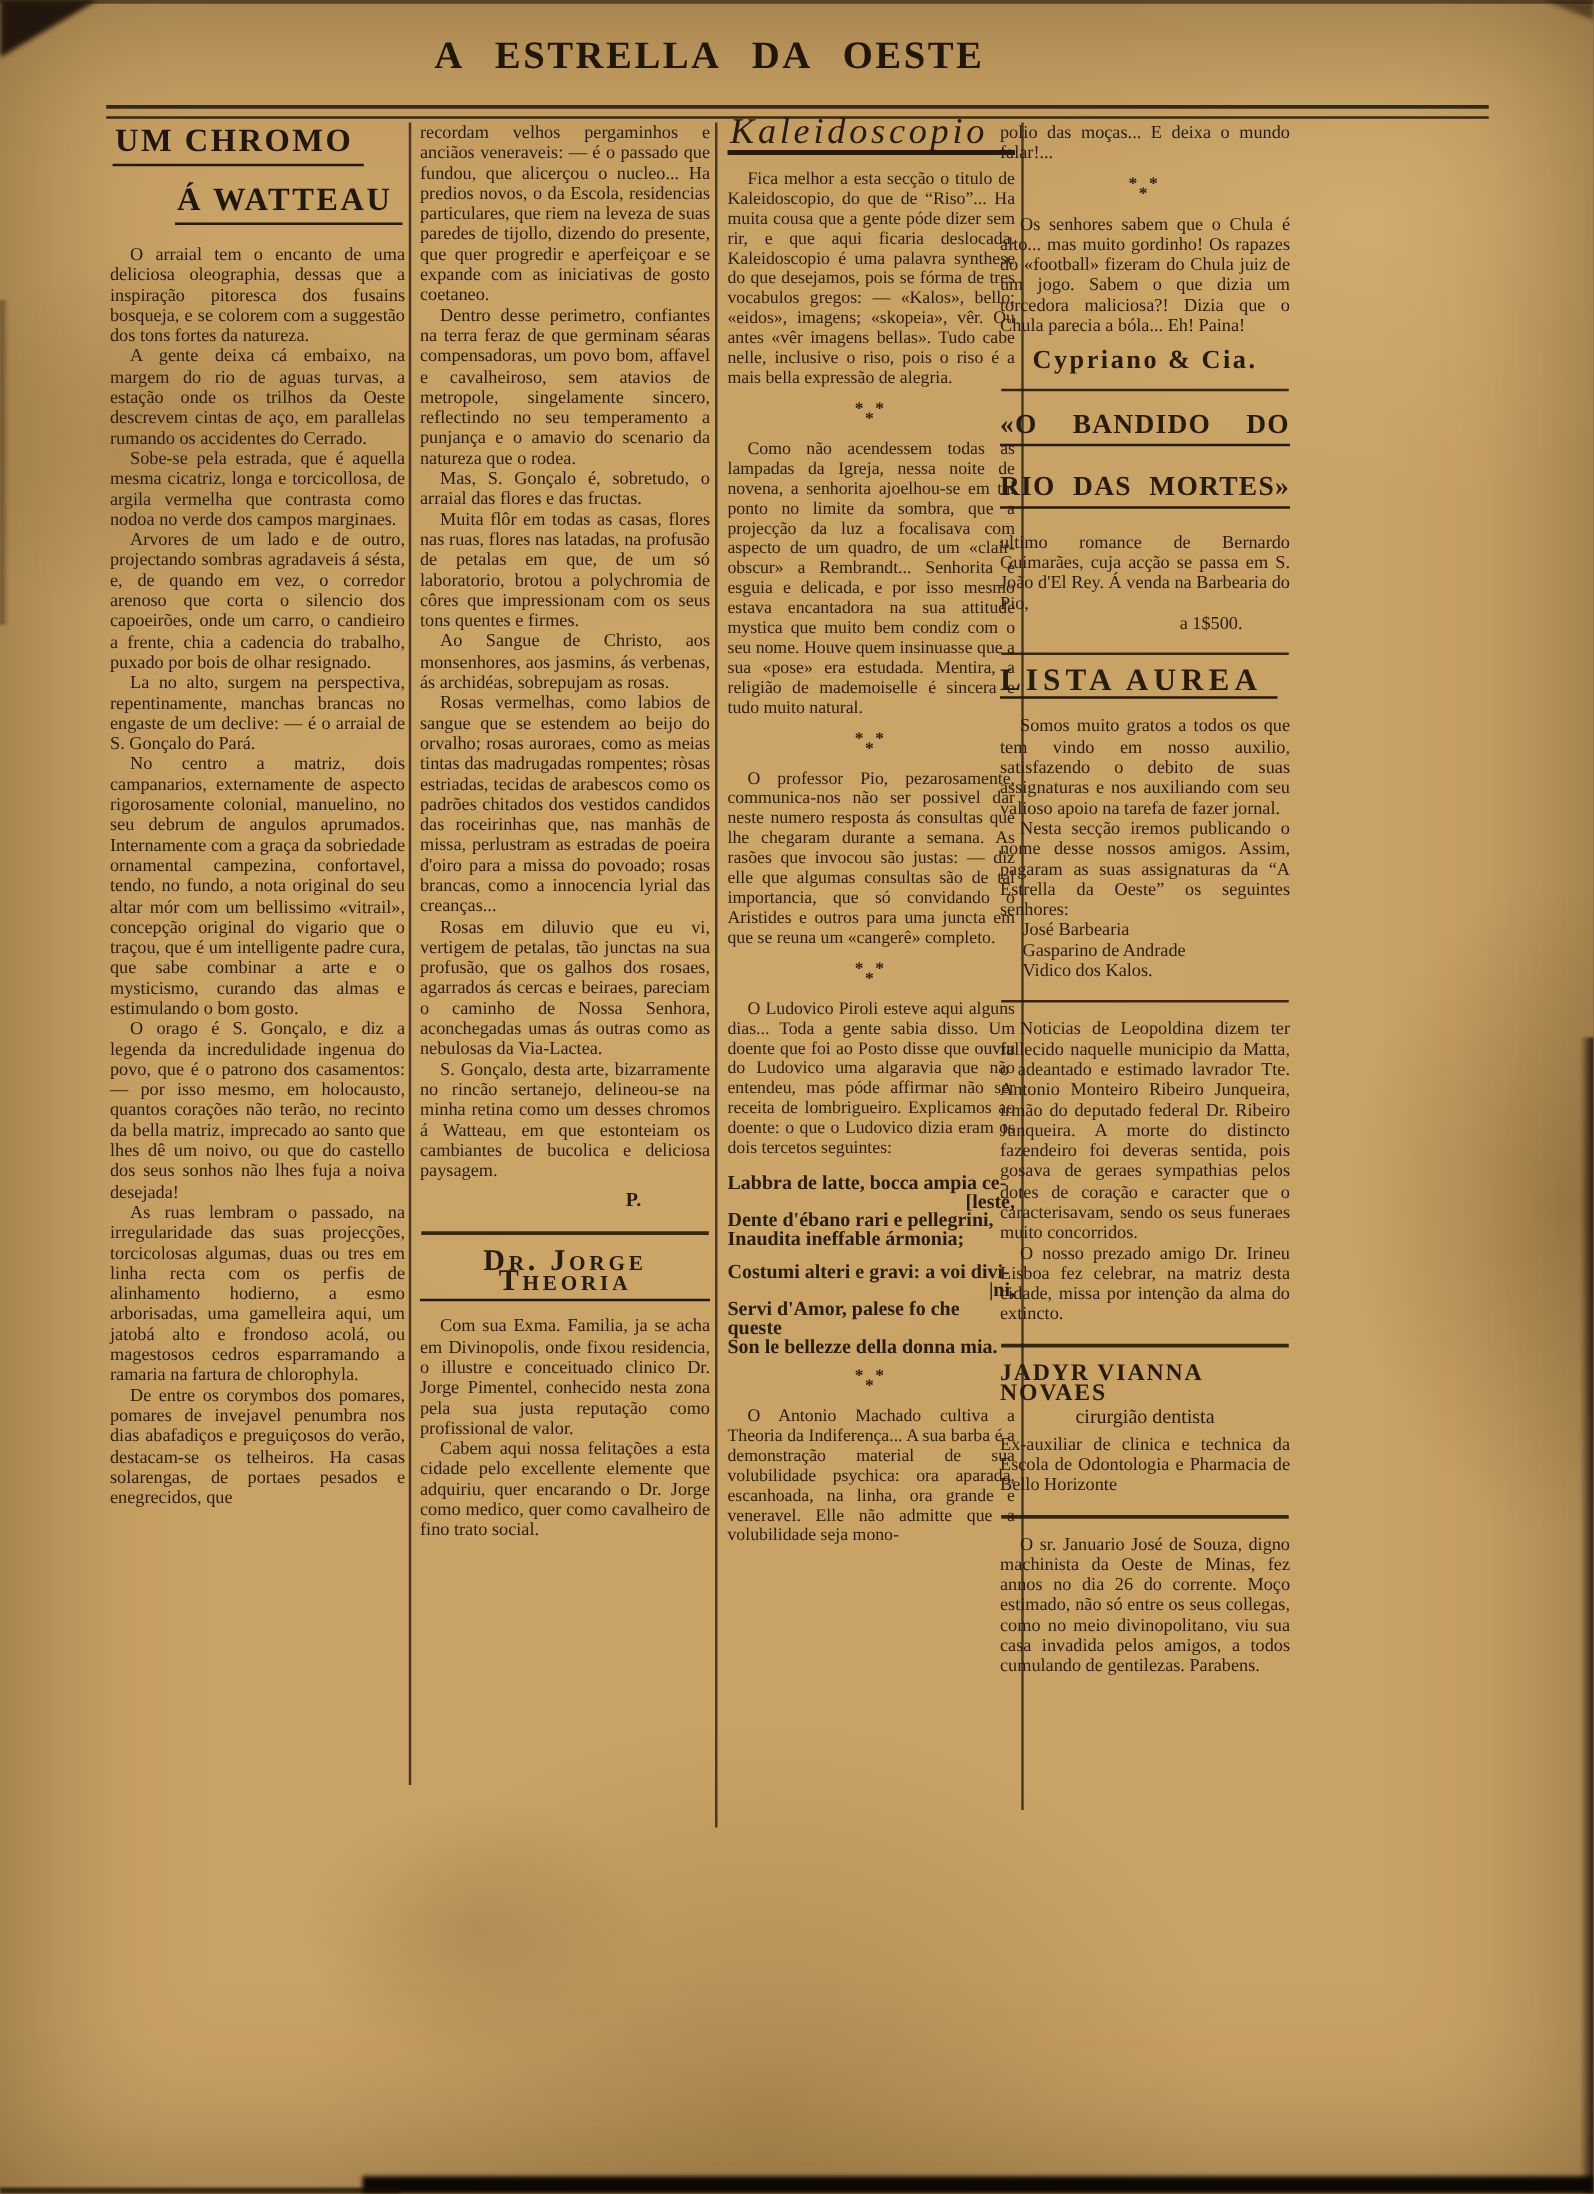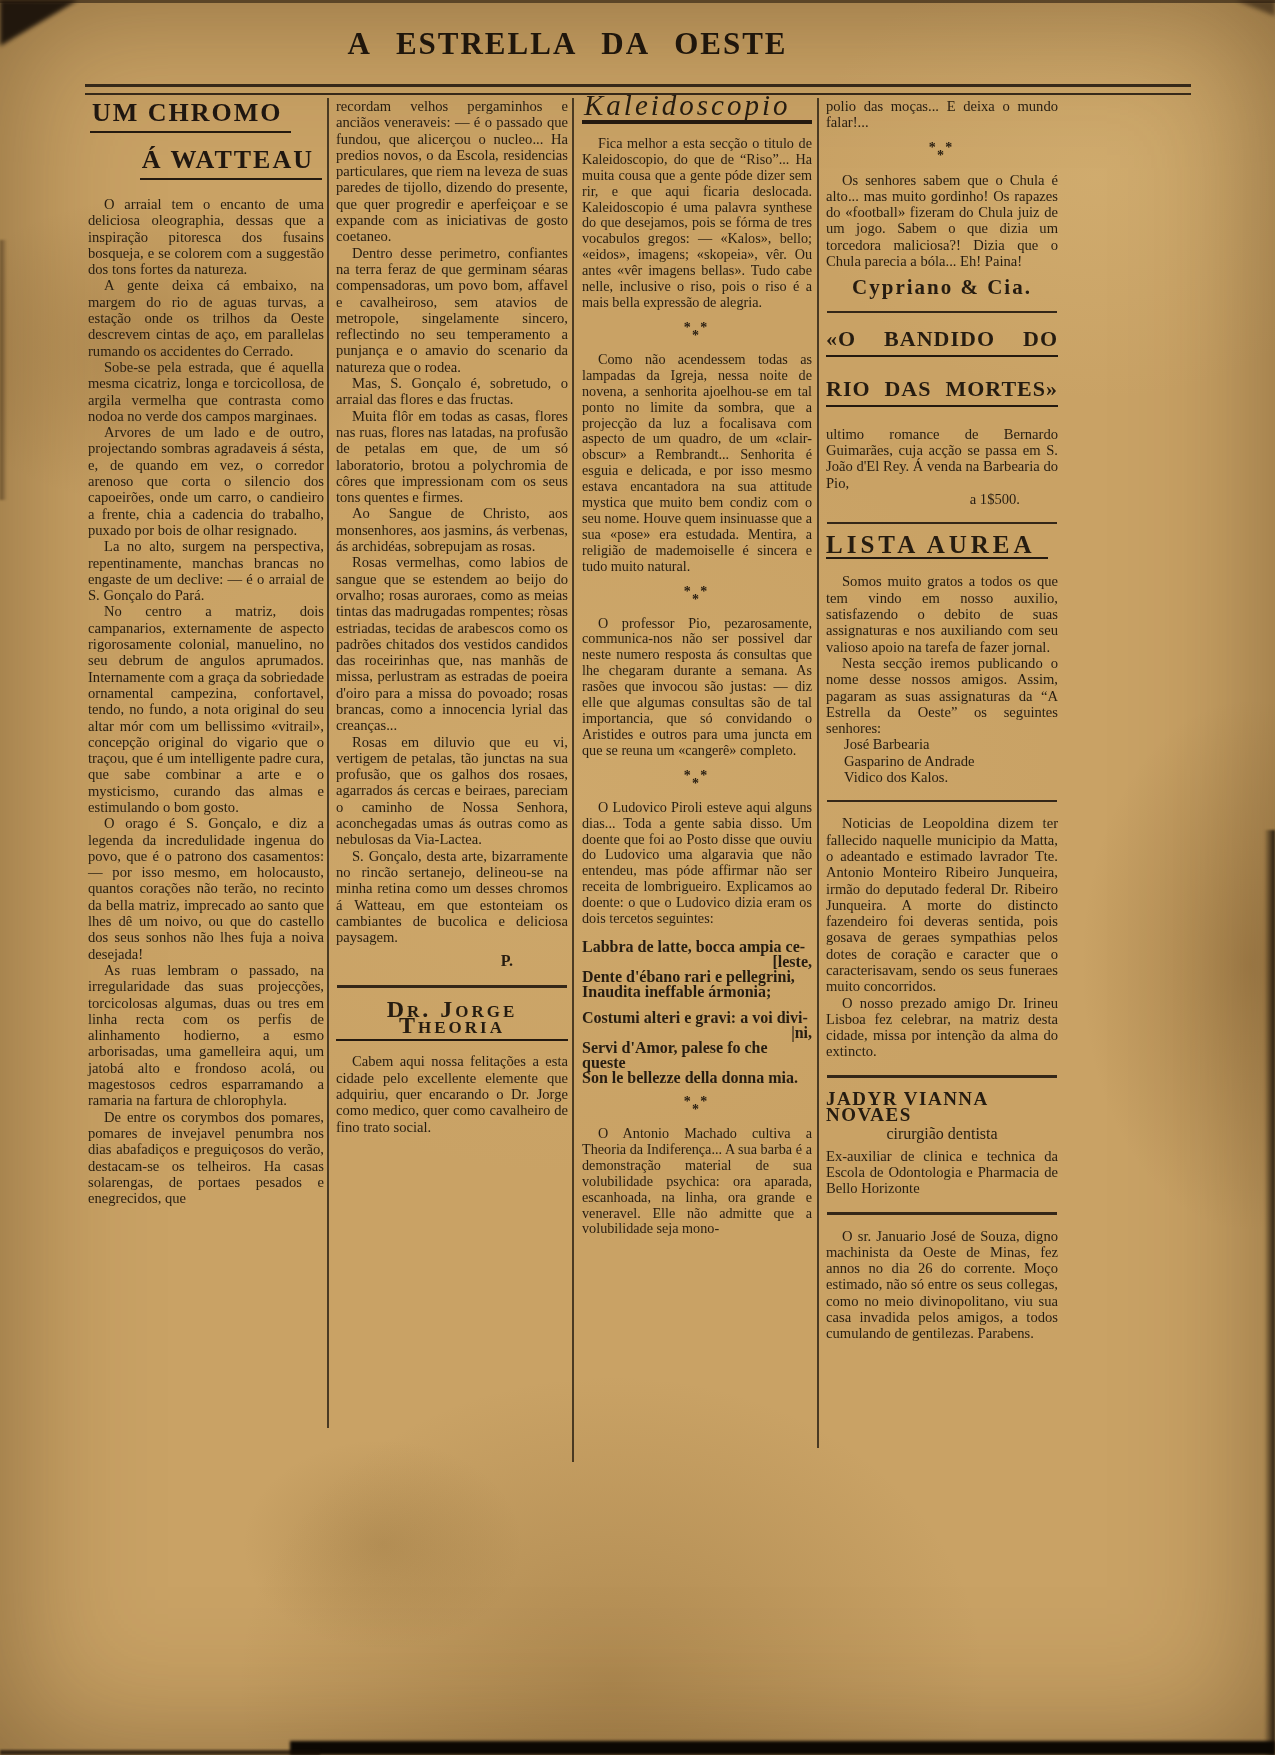--- a/index.html
+++ b/index.html
@@ -26,21 +26,21 @@
   }
   .colrule{position:absolute;width:2px;background:#2a2013;opacity:.8;}
   .colrule-1{left:327px;top:98px;height:1330px;}
   .colrule-2{left:572px;top:98px;height:1364px;}
   .colrule-3{left:817px;top:98px;height:1350px;}
 
   .col{position:absolute;top:98px;text-align:justify;font-size:14.6px;line-height:16.3px;}
   .col-1{left:88px;width:236px;}
   .col-2{left:336px;width:232px;}
   .col-3{left:582px;width:230px;font-size:14.2px;line-height:15.9px;}
-  .col-4{left:826px;width:232px;}
+  .col-4{left:800px;width:232px;}
   .col p{margin:0;text-indent:16px;}
   .col p.noindent{text-indent:0;}
 
   .h-chromo,.h-watteau{
     font-size:26px;line-height:30px;font-weight:bold;letter-spacing:2px;color:#201710;
     border-bottom:2.5px solid #241a10;width:fit-content;padding:0 8px 3px 2px;text-indent:0;
   }
   .h-chromo{margin:0 0 12px 2px;}
   .h-watteau{margin:0 2px 16px auto;}
 
@@ -124,20 +124,21 @@
     <p>Dentro desse perimetro, confiantes na terra feraz de que germinam séaras compensadoras, um povo bom, affavel e cavalheiroso, sem atavios de metropole, singelamente sincero, reflectindo no seu temperamento a punjança e o amavio do scenario da natureza que o rodea.</p>
     <p>Mas, S. Gonçalo é, sobretudo, o arraial das flores e das fructas.</p>
     <p>Muita flôr em todas as casas, flores nas ruas, flores nas latadas, na profusão de petalas em que, de um só laboratorio, brotou a polychromia de côres que impressionam com os seus tons quentes e firmes.</p>
     <p>Ao Sangue de Christo, aos monsenhores, aos jasmins, ás verbenas, ás archidéas, sobrepujam as rosas.</p>
     <p>Rosas vermelhas, como labios de sangue que se estendem ao beijo do orvalho; rosas auroraes, como as meias tintas das madrugadas rompentes; ròsas estriadas, tecidas de arabescos como os padrões chitados dos vestidos candidos das roceirinhas que, nas manhãs de missa, perlustram as estradas de poeira d'oiro para a missa do povoado; rosas brancas, como a innocencia lyrial das creanças...</p>
     <p>Rosas em diluvio que eu vi, vertigem de petalas, tão junctas na sua profusão, que os galhos dos rosaes, agarrados ás cercas e beiraes, pareciam o caminho de Nossa Senhora, aconchegadas umas ás outras como as nebulosas da Via-Lactea.</p>
     <p>S. Gonçalo, desta arte, bizarramente no rincão sertanejo, delineou-se na minha retina como um desses chromos á Watteau, em que estonteiam os cambiantes de bucolica e deliciosa paysagem.</p>
     <div class="sig-p">P.</div>
     <div class="rule thick"></div>
     <div class="pimentel-title">Dr. Jorge Theoria</div>
+    <p>Com sua Exma. Familia, ja se acha em Divinopolis, onde fixou residencia, o illustre e conceituado clinico Dr. Jorge Pimentel, conhecido nesta zona pela sua justa reputação como profissional de valor.</p>
     <p>Cabem aqui nossa felitações a esta cidade pelo excellente elemente que adquiriu, quer encarando o Dr. Jorge como medico, quer como cavalheiro de fino trato social.</p>
   </div>
 
   <div class="col col-3">
     <div class="kal-title">Kaleidoscopio</div>
     <p>Fica melhor a esta secção o titulo de Kaleidoscopio, do que de “Riso”... Ha muita cousa que a gente póde dizer sem rir, e que aqui ficaria deslocada. Kaleidoscopio é uma palavra synthese do que desejamos, pois se fórma de tres vocabulos gregos: — «Kalos», bello; «eidos», imagens; «skopeia», vêr. Ou antes «vêr imagens bellas». Tudo cabe nelle, inclusive o riso, pois o riso é a mais bella expressão de alegria.</p>
     <div class="sep">
       <span>* *</span><br>
       <span>*</span>
     </div>

